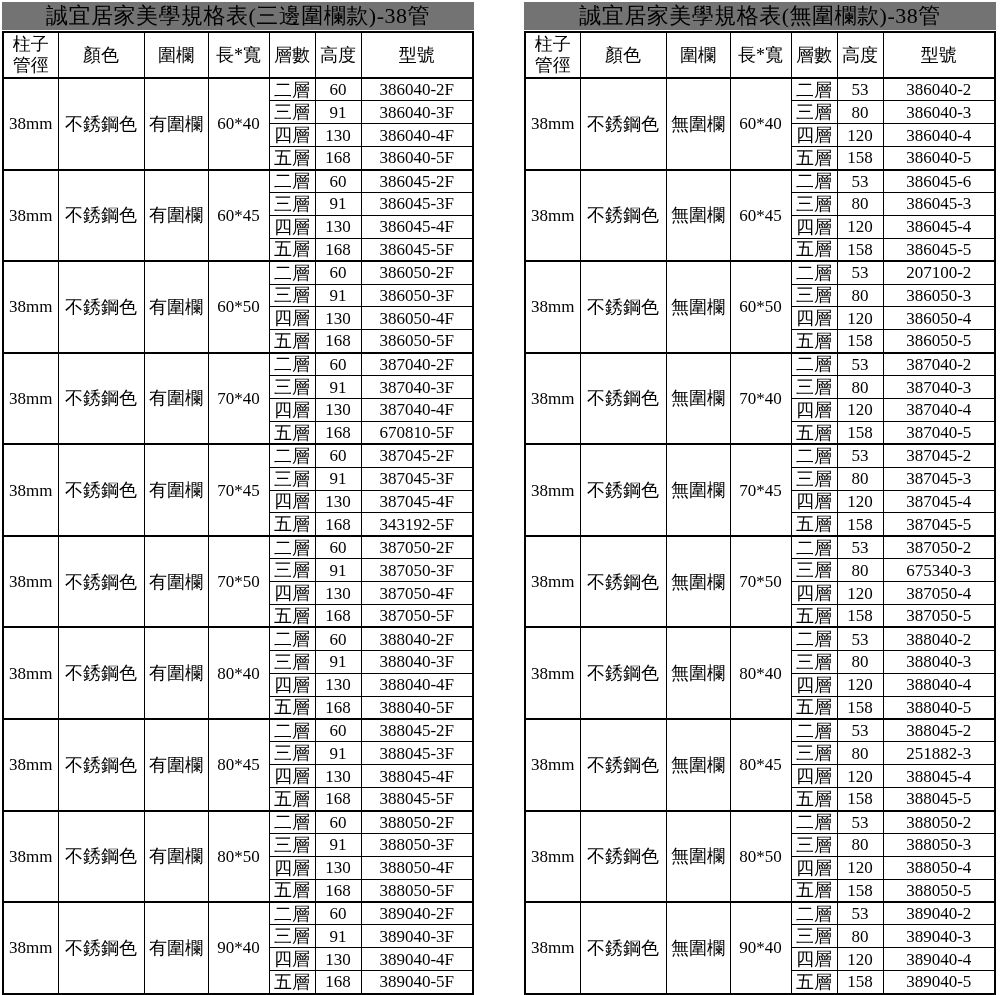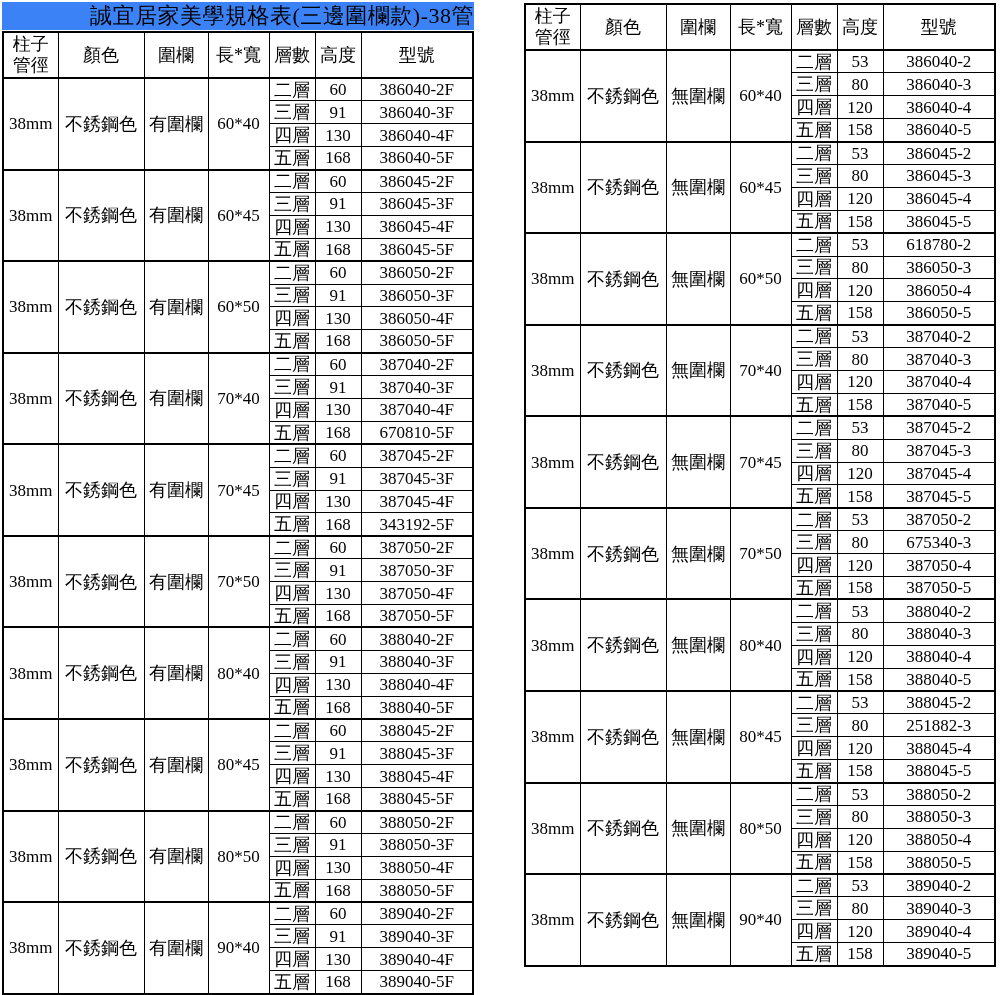--- a/index.html
+++ b/index.html
@@ -17,24 +17,24 @@
     height: 995px;
     overflow: hidden;
   }
   .tables-wrap {
     display: flex;
     gap: 50px;
     padding: 2px 0 0 2px;
   }
   .spec-table { width: 472px; flex: 0 0 472px; }
   .table-title {
-    background: #3b82f6;
+    background: #737373;
     height: 28px;
     line-height: 28px;
-    text-align: right;
+    text-align: center;
     font-size: 22px;
     letter-spacing: 0.5px;
     white-space: nowrap;
     overflow: hidden;
   }
   table {
     border-collapse: collapse;
     table-layout: fixed;
     width: 472px;
     border: 2px solid #000;
@@ -342,20 +342,21 @@
             <tr data-name="table-row">
               <td data-name="cell-layers">五層</td>
               <td data-name="cell-height">168</td>
               <td data-name="cell-model">389040-5F</td>
             </tr>
           </tbody>
       </table>
     </section>
 
     <section class="spec-table" data-name="spec-table-unfenced">
+      <div class="table-title" data-name="table-title-unfenced">誠宜居家美學規格表(無圍欄款)-38管</div>
       <table data-name="spec-table-unfenced-grid">
         <colgroup>
           <col class="c1">
             <col class="c2">
             <col class="c3">
             <col class="c4">
           <col class="c5">
             <col class="c6">
             <col class="c7">
         </colgroup>
@@ -396,21 +397,21 @@
               <td data-name="cell-height">158</td>
               <td data-name="cell-model">386040-5</td>
             </tr>
             <tr data-name="table-row" class="group-start">
               <td data-name="cell-diameter" rowspan="4">38mm</td>
               <td data-name="cell-color" rowspan="4">不銹鋼色</td>
               <td data-name="cell-fence" rowspan="4">無圍欄</td>
               <td data-name="cell-size" rowspan="4">60*45</td>
               <td data-name="cell-layers">二層</td>
               <td data-name="cell-height">53</td>
-              <td data-name="cell-model">386045-2</td>
+              <td data-name="cell-model">386045-6</td>
             </tr>
             <tr data-name="table-row">
               <td data-name="cell-layers">三層</td>
               <td data-name="cell-height">80</td>
               <td data-name="cell-model">386045-3</td>
             </tr>
             <tr data-name="table-row">
               <td data-name="cell-layers">四層</td>
               <td data-name="cell-height">120</td>
               <td data-name="cell-model">386045-4</td>
@@ -420,21 +421,21 @@
               <td data-name="cell-height">158</td>
               <td data-name="cell-model">386045-5</td>
             </tr>
             <tr data-name="table-row" class="group-start">
               <td data-name="cell-diameter" rowspan="4">38mm</td>
               <td data-name="cell-color" rowspan="4">不銹鋼色</td>
               <td data-name="cell-fence" rowspan="4">無圍欄</td>
               <td data-name="cell-size" rowspan="4">60*50</td>
               <td data-name="cell-layers">二層</td>
               <td data-name="cell-height">53</td>
-              <td data-name="cell-model">618780-2</td>
+              <td data-name="cell-model">207100-2</td>
             </tr>
             <tr data-name="table-row">
               <td data-name="cell-layers">三層</td>
               <td data-name="cell-height">80</td>
               <td data-name="cell-model">386050-3</td>
             </tr>
             <tr data-name="table-row">
               <td data-name="cell-layers">四層</td>
               <td data-name="cell-height">120</td>
               <td data-name="cell-model">386050-4</td>

